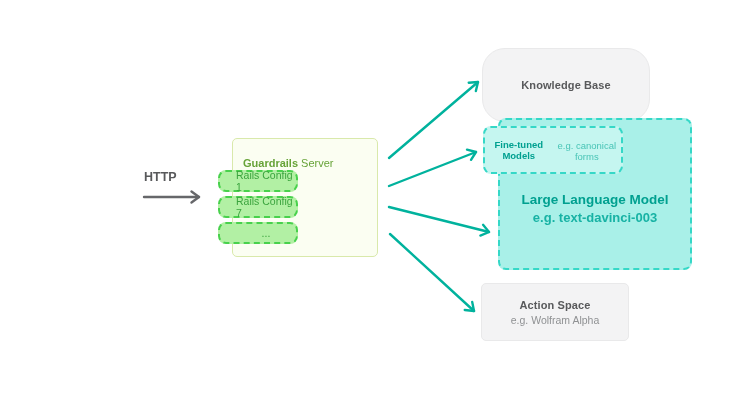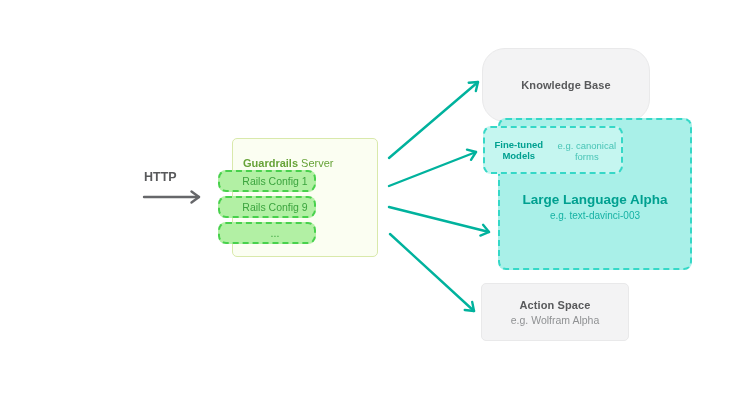--- a/index.html
+++ b/index.html
@@ -60,21 +60,21 @@
   #server-title {
     position: absolute; left: 10px; top: 18px;
     font-size: 11px;
     color: var(--server-title);
     white-space: pre;
   }
   #server-title .bold { font-weight: bold; }
 
   .pill {
     position: absolute; box-sizing: border-box;
-    left: 218px; width: 98px; height: 22px;
+    left: 218px; width: 80px; height: 22px;
     background: var(--green-fill);
     border: 2px dashed var(--green-border);
     border-radius: 8px;
     display: flex; align-items: center; justify-content: center;
     font-size: 10.5px;
     color: var(--green-text);
     z-index: 3;
     padding-left: 16px;
   }
   #pill-1 { top: 170px; }
@@ -84,21 +84,21 @@
   
   #llm-box {
     left: 498px; top: 118px; width: 194px; height: 152px;
     background: var(--teal-fill);
     border: 2px dashed var(--teal-border);
     border-radius: 8px;
     z-index: 2;
   }
   #llm-text { position: absolute; left: 0; top: 72px; width: 100%; text-align: center; }
   #llm-title { font-weight: bold; font-size: 13.5px; color: var(--teal-text-bold); }
-  #llm-subtitle { font-size: 10px; color: var(--teal-text-mid); margin-top: 3px; }
+  #llm-subtitle { font-size: 13px; color: var(--teal-text-mid); margin-top: 3px; font-weight: bold; }
 
   
   #fine-tuned-box {
     left: 483px; top: 126px; width: 140px; height: 48px;
     background: var(--teal-fill-light);
     border: 2px dashed var(--teal-border);
     border-radius: 8px;
     display: flex; flex-direction: row; align-items: center; justify-content: center;
     text-align: center;
     z-index: 4;
@@ -128,30 +128,30 @@
   </svg>
 
 
   <div class="abs" id="http-label">HTTP</div>
 
   <div class="abs" id="server-box">
     <div id="server-title"><span class="bold">Guardrails</span><span> Server</span></div>
   </div>
 
   <div class="pill" id="pill-1">Rails Config 1</div>
-  <div class="pill" id="pill-2">Rails Config 9</div>
+  <div class="pill" id="pill-2">Rails Config 7</div>
   <div class="pill" id="pill-3">...</div>
 
   <div class="abs box-gray" id="knowledge-base-box">
     <span class="title">Knowledge Base</span>
   </div>
 
   <div class="abs" id="llm-box">
     <div id="llm-text">
-      <div id="llm-title">Large Language Alpha</div>
+      <div id="llm-title">Large Language Model</div>
       <div id="llm-subtitle">e.g. text-davinci-003</div>
     </div>
   </div>
 
   <div class="abs" id="fine-tuned-box">
     <div id="fine-tuned-title">Fine-tuned Models</div>
     <div id="fine-tuned-subtitle">e.g. canonical forms</div>
   </div>
 
   <div class="abs box-gray" id="action-space-box">

